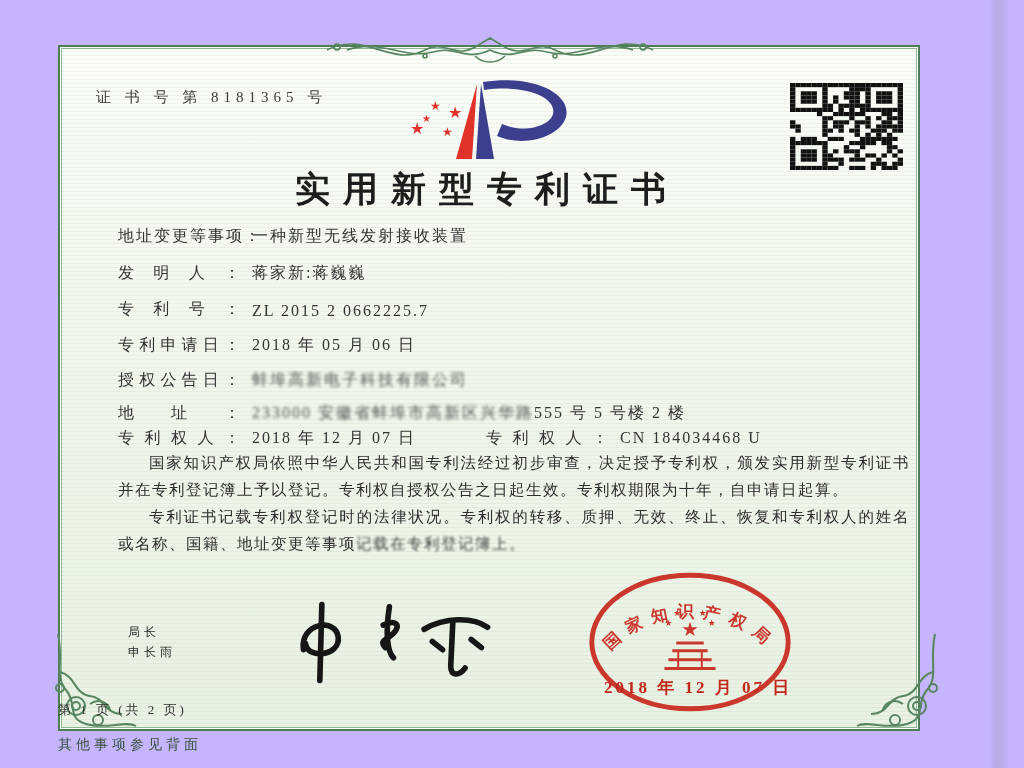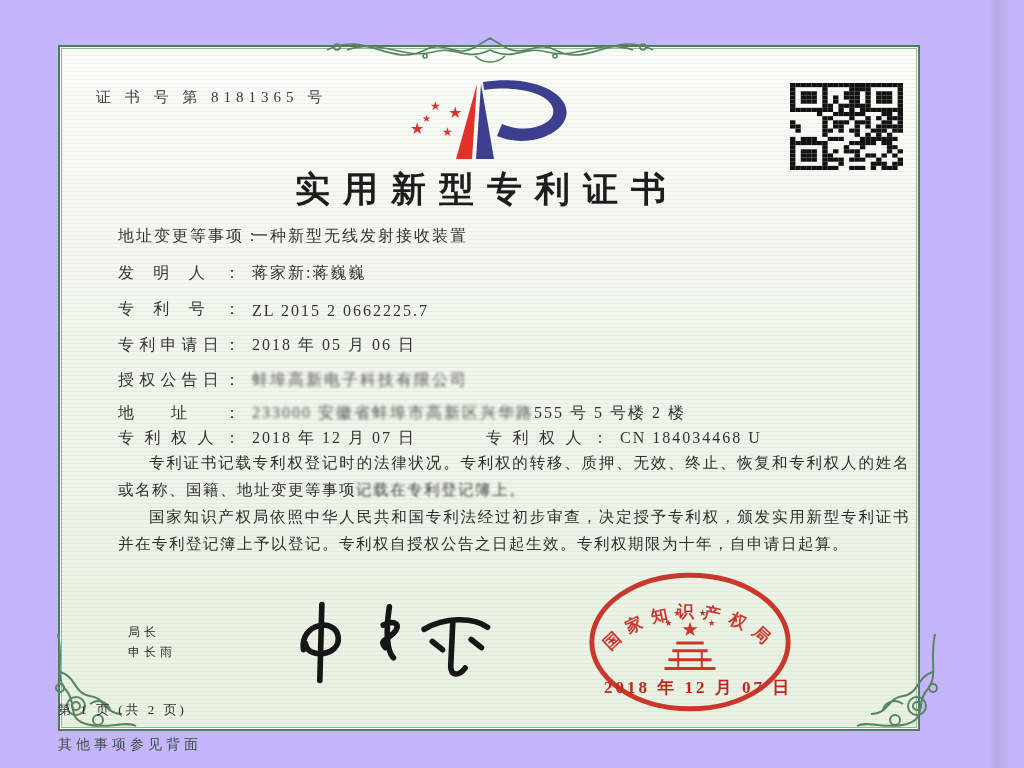--- a/index.html
+++ b/index.html
@@ -392,22 +392,22 @@
     <div class="frow" style="top:403px">
       <span class="flabel">地址：</span><span class="fval blurred">233000 安徽省蚌埠市高新区兴华路</span><span>555 号 5 号楼 2 楼</span>
     </div>
     <div class="frow" id="grant-row" style="top:428px">
       <span class="flabel">专利权人：</span><span class="fval">2018 年 12 月 07 日</span>
       <span class="flabel" id="grant-no">专利权人：</span><span class="fval">CN 184034468 U</span>
     </div>
   </div>
 
   <div id="body-text">
+    <p>国家知识产权局依照中华人民共和国专利法经过初步审查，决定授予专利权，颁发实用新型专利证书并在专利登记簿上予以登记。专利权自授权公告之日起生效。专利权期限为十年，自申请日起算。</p>
     <p><span>专利证书记载专利权登记时的法律状况。专利权的转移、质押、无效、终止、恢复和专利权人的姓名或名称、国籍、地址变更等事项</span><span class="blurred-lite">记载在专利登记簿上。</span></p>
-    <p>国家知识产权局依照中华人民共和国专利法经过初步审查，决定授予专利权，颁发实用新型专利证书并在专利登记簿上予以登记。专利权自授权公告之日起生效。专利权期限为十年，自申请日起算。</p>
   </div>
 
   <div id="sig-block">
     <div>局长</div>
     <div>申长雨</div>
   </div>
   <div id="sig-script">
     <svg viewBox="0 0 220 85" width="225" height="92" fill="none" stroke="#161616" stroke-width="5.5" stroke-linecap="round">
       <path d="M20,50 C16,24 52,18 54,38 C56,56 24,60 22,44"></path>
       <path d="M38,6 L36,80"></path>

